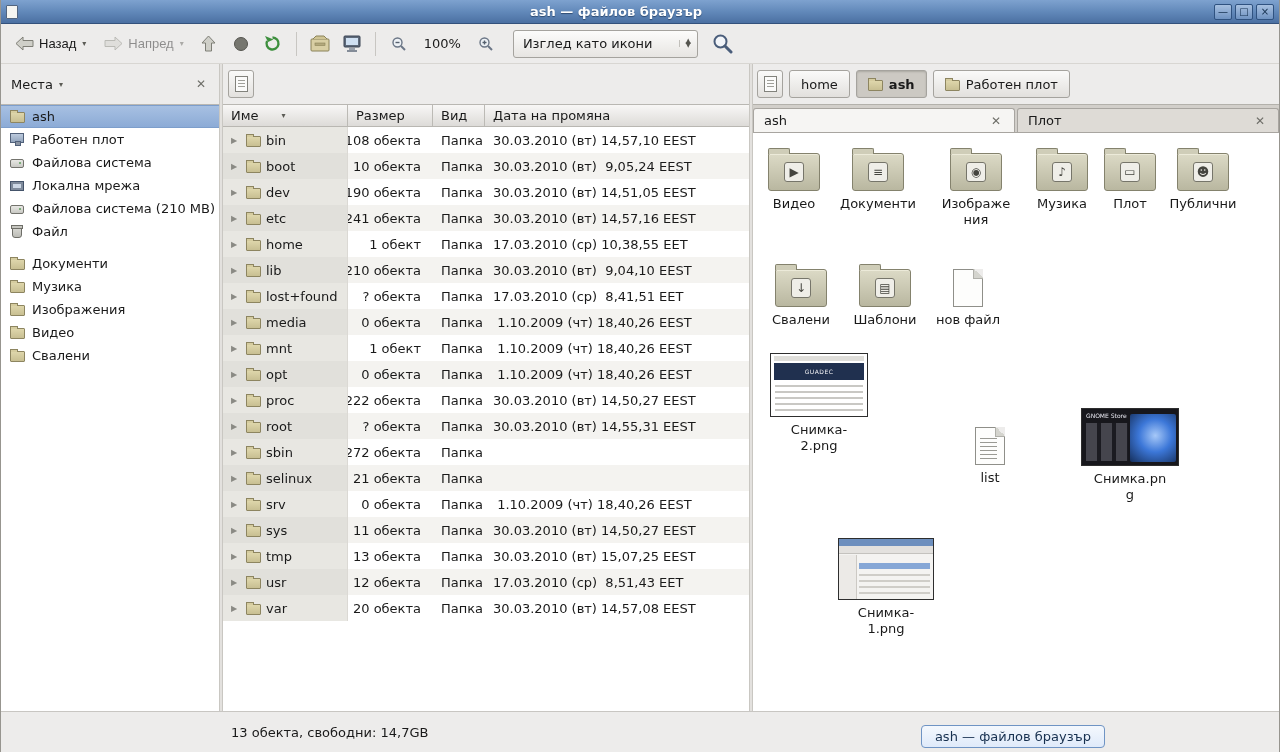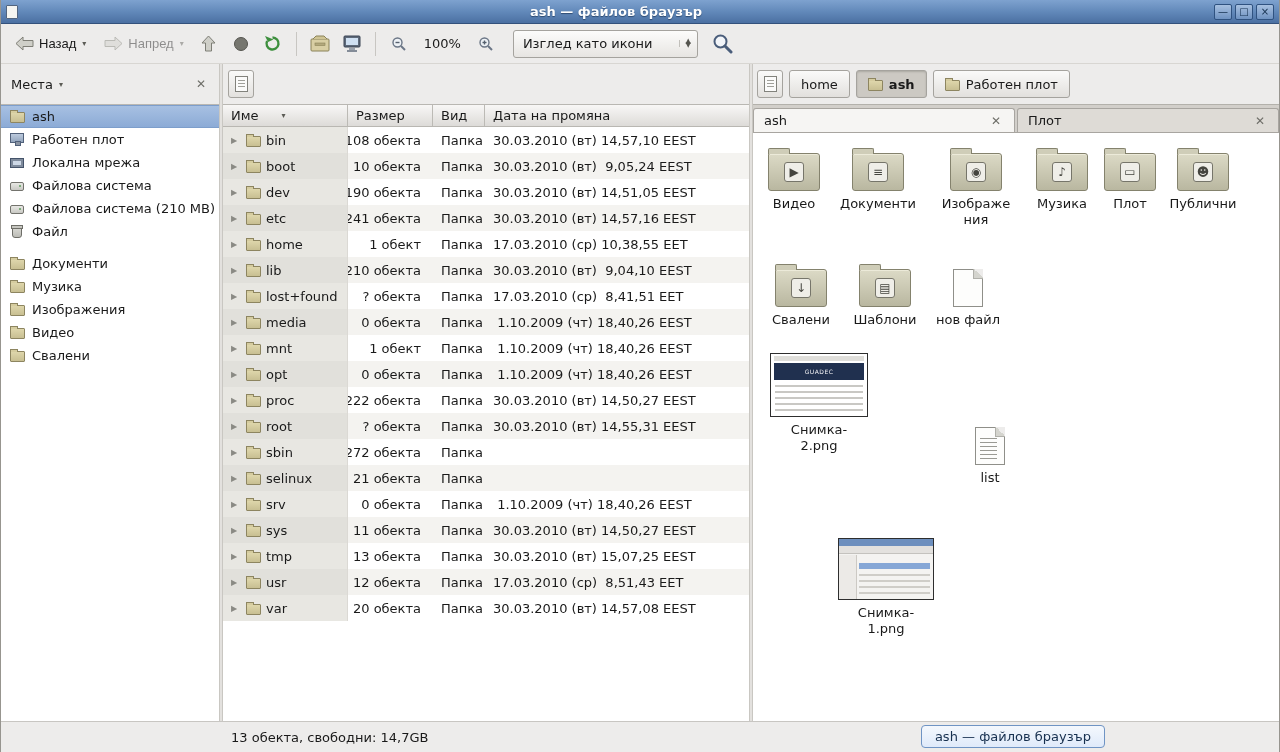--- a/index.html
+++ b/index.html
@@ -113,21 +113,21 @@
   .ts-items{position:absolute;left:4px;top:14px;width:42px;height:38px;background:repeating-linear-gradient(90deg,#45454d 0 11px,#1b1b21 11px 15px)}
   .ts-swirl{position:absolute;right:2px;top:5px;width:46px;height:48px;border-radius:2px;background:radial-gradient(circle at 55% 45%,#a6c8f8 0%,#3c77d8 45%,#152f5c 100%)}
   .th-fm{width:96px;height:62px;background:#f4f3f1}
   .tf-title{position:absolute;top:0;left:0;right:0;height:7px;background:#6d8fbe}
   .tf-tool{position:absolute;top:7px;left:0;right:0;height:8px;background:#e3e1de;border-bottom:1px solid #c4c2be}
   .tf-side{position:absolute;top:16px;left:0;width:18px;bottom:0;background:#eceae7;border-right:1px solid #ccc9c4}
   .tf-row{position:absolute;top:24px;left:20px;right:3px;height:6px;background:#86a7d6}
   .tf-lines{position:absolute;top:35px;left:20px;right:3px;bottom:4px;background:repeating-linear-gradient(#cfcdc8 0 2px,transparent 2px 6px)}
 
   
-  .statusbar{height:31px;flex:none;display:flex;align-items:center;background:#edeceb;border-top:1px solid #c8c6c2;padding-left:230px;font-size:13px}
+  .statusbar{height:41px;flex:none;display:flex;align-items:center;background:#edeceb;border-top:1px solid #c8c6c2;padding-left:230px;font-size:13px}
 
   
   .wlist{position:absolute;right:174px;bottom:4px;padding:3px 13px;background:linear-gradient(#f4f8fd,#dfeafa);
     border:1px solid #6f94c4;border-radius:4px;font-size:13px;color:#17304f;white-space:nowrap}
 
   svg{display:block}
 </style>
 </head>
 <body>
 
@@ -239,29 +239,29 @@
             <span>ash</span>
           </div>
         <div class="srow">
             <span class="sic">
               <span class="si-desktop"></span>
             </span>
             <span>Работен плот</span>
           </div>
         <div class="srow">
             <span class="sic">
+              <span class="si-drive"></span>
+            </span>
+            <span>Файлова система</span>
+          </div>
+        <div class="srow">
+            <span class="sic">
               <span class="si-network"></span>
             </span>
             <span>Локална мрежа</span>
-          </div>
-        <div class="srow">
-            <span class="sic">
-              <span class="si-drive"></span>
-            </span>
-            <span>Файлова система</span>
           </div>
         <div class="srow">
             <span class="sic">
               <span class="si-drive"></span>
             </span>
             <span>Файлова система (210 MB)</span>
           </div>
         <div class="srow">
             <span class="sic">
               <span class="si-trash"></span>
@@ -611,20 +611,28 @@
             <div class="tw-lines"></div>
           </div>
           <div class="lab" style="max-width:68px">Снимка-2.png</div>
         </div>
 
         <div class="iv" style="left:197px;top:288px;width:80px">
           <span class="paper lines" style="display:block"></span>
           <div class="lab">list</div>
         </div>
 
+        <div class="iv" style="left:327px;top:275px;width:100px">
+          <div class="th th-store">
+            <span class="ts-text">GNOME Store</span>
+            <div class="ts-items"></div>
+            <div class="ts-swirl"></div>
+          </div>
+          <div class="lab" style="max-width:80px">Снимка.png</div>
+        </div>
 
         <div class="iv" style="left:83px;top:405px;width:100px">
           <div class="th th-fm">
             <div class="tf-title"></div>
             <div class="tf-tool"></div>
             <div class="tf-side"></div>
             <div class="tf-row"></div>
             <div class="tf-lines"></div>
           </div>
           <div class="lab" style="max-width:68px">Снимка-1.png</div>

